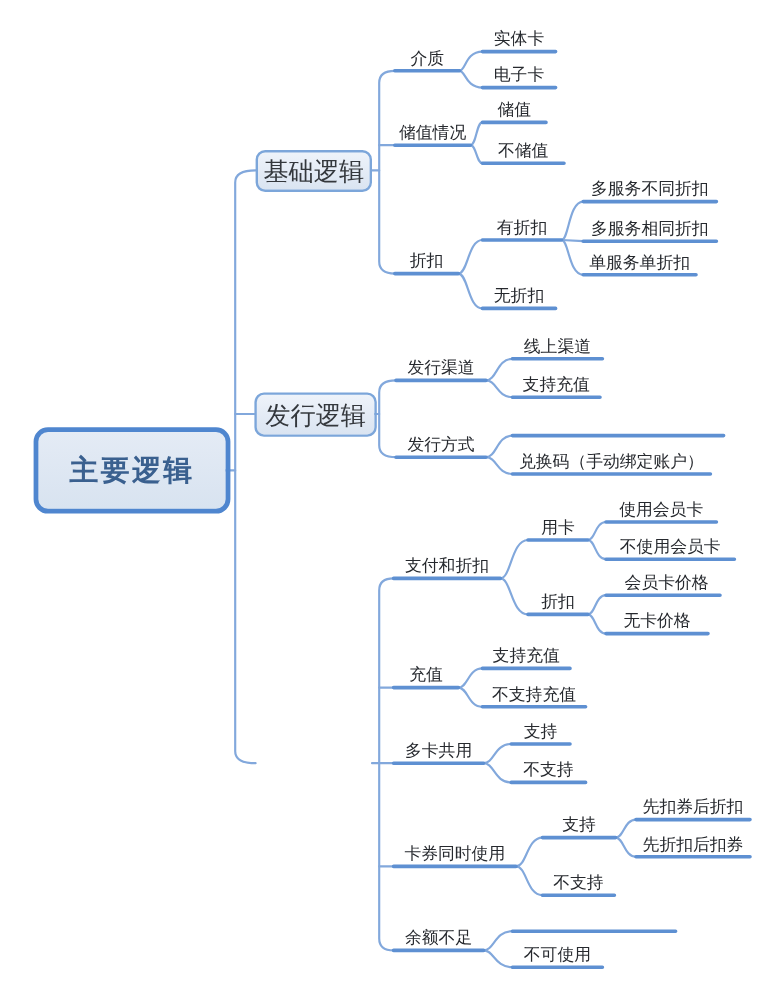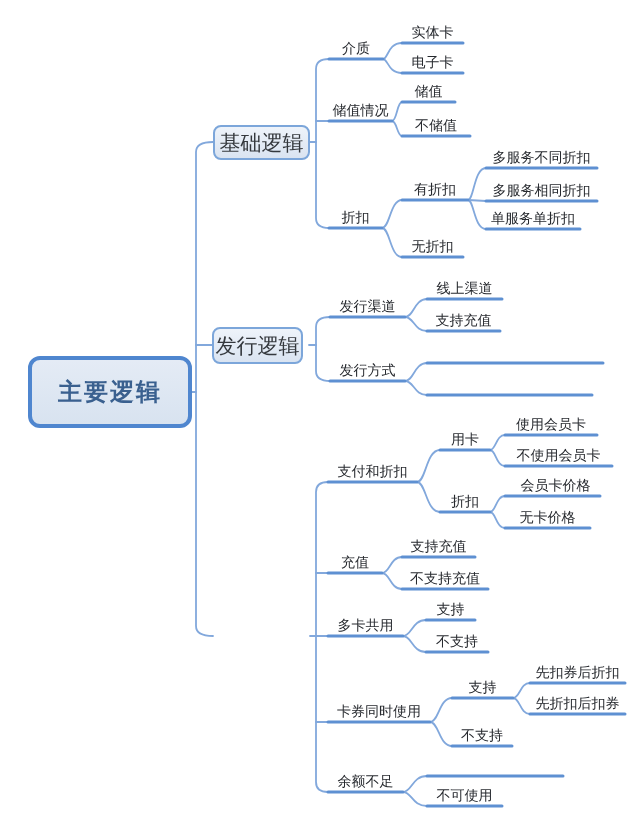--- a/index.html
+++ b/index.html
@@ -118,41 +118,42 @@
     </g>
   </svg>
 
   <div class="root-box" style="left:18px;top:356px;width:164px;height:72px">
     <span>主要逻辑</span>
   </div>
 
   <div class="branch-box" style="left:213px;top:125px;width:97px;height:35px">
     <span>基础逻辑</span>
   </div>
-  <div class="branch-box" style="left:212px;top:327px;width:91px;height:37px">
+  <div class="branch-box" style="left:212px;top:327px;width:102px;height:37px">
     <span>发行逻辑</span>
   </div>
 
   <div class="leaf" style="left:329px;top:39px;width:54px">介质</div>
   <div class="leaf" style="left:402px;top:23px;width:61px">实体卡</div>
   <div class="leaf" style="left:402px;top:53px;width:61px">电子卡</div>
   <div class="leaf" style="left:329px;top:101px;width:63px">储值情况</div>
   <div class="leaf" style="left:402px;top:82px;width:53px">储值</div>
   <div class="leaf" style="left:402px;top:116px;width:68px">不储值</div>
   <div class="leaf" style="left:329px;top:208px;width:53px">折扣</div>
   <div class="leaf" style="left:402px;top:180px;width:66px">有折扣</div>
   <div class="leaf" style="left:486px;top:148px;width:111px">多服务不同折扣</div>
   <div class="leaf" style="left:486px;top:181px;width:111px">多服务相同折扣</div>
   <div class="leaf" style="left:486px;top:209px;width:94px">单服务单折扣</div>
   <div class="leaf" style="left:402px;top:237px;width:61px">无折扣</div>
 
   <div class="leaf" style="left:330px;top:297px;width:75px">发行渠道</div>
   <div class="leaf" style="left:427px;top:279px;width:75px">线上渠道</div>
   <div class="leaf" style="left:427px;top:311px;width:73px">支持充值</div>
   <div class="leaf" style="left:330px;top:361px;width:75px">发行方式</div>
+  <div class="leaf" style="left:427px;top:375px;width:165px">兑换码（手动绑定账户）</div>
 
   <div class="leaf" style="left:328px;top:462px;width:89px">支付和折扣</div>
   <div class="leaf" style="left:440px;top:430px;width:50px">用卡</div>
   <div class="leaf" style="left:505px;top:415px;width:92px">使用会员卡</div>
   <div class="leaf" style="left:505px;top:446px;width:107px">不使用会员卡</div>
   <div class="leaf" style="left:440px;top:492px;width:50px">折扣</div>
   <div class="leaf" style="left:508px;top:476px;width:95px">会员卡价格</div>
   <div class="leaf" style="left:505px;top:508px;width:85px">无卡价格</div>
   <div class="leaf" style="left:328px;top:553px;width:54px">充值</div>
   <div class="leaf" style="left:402px;top:537px;width:73px">支持充值</div>

